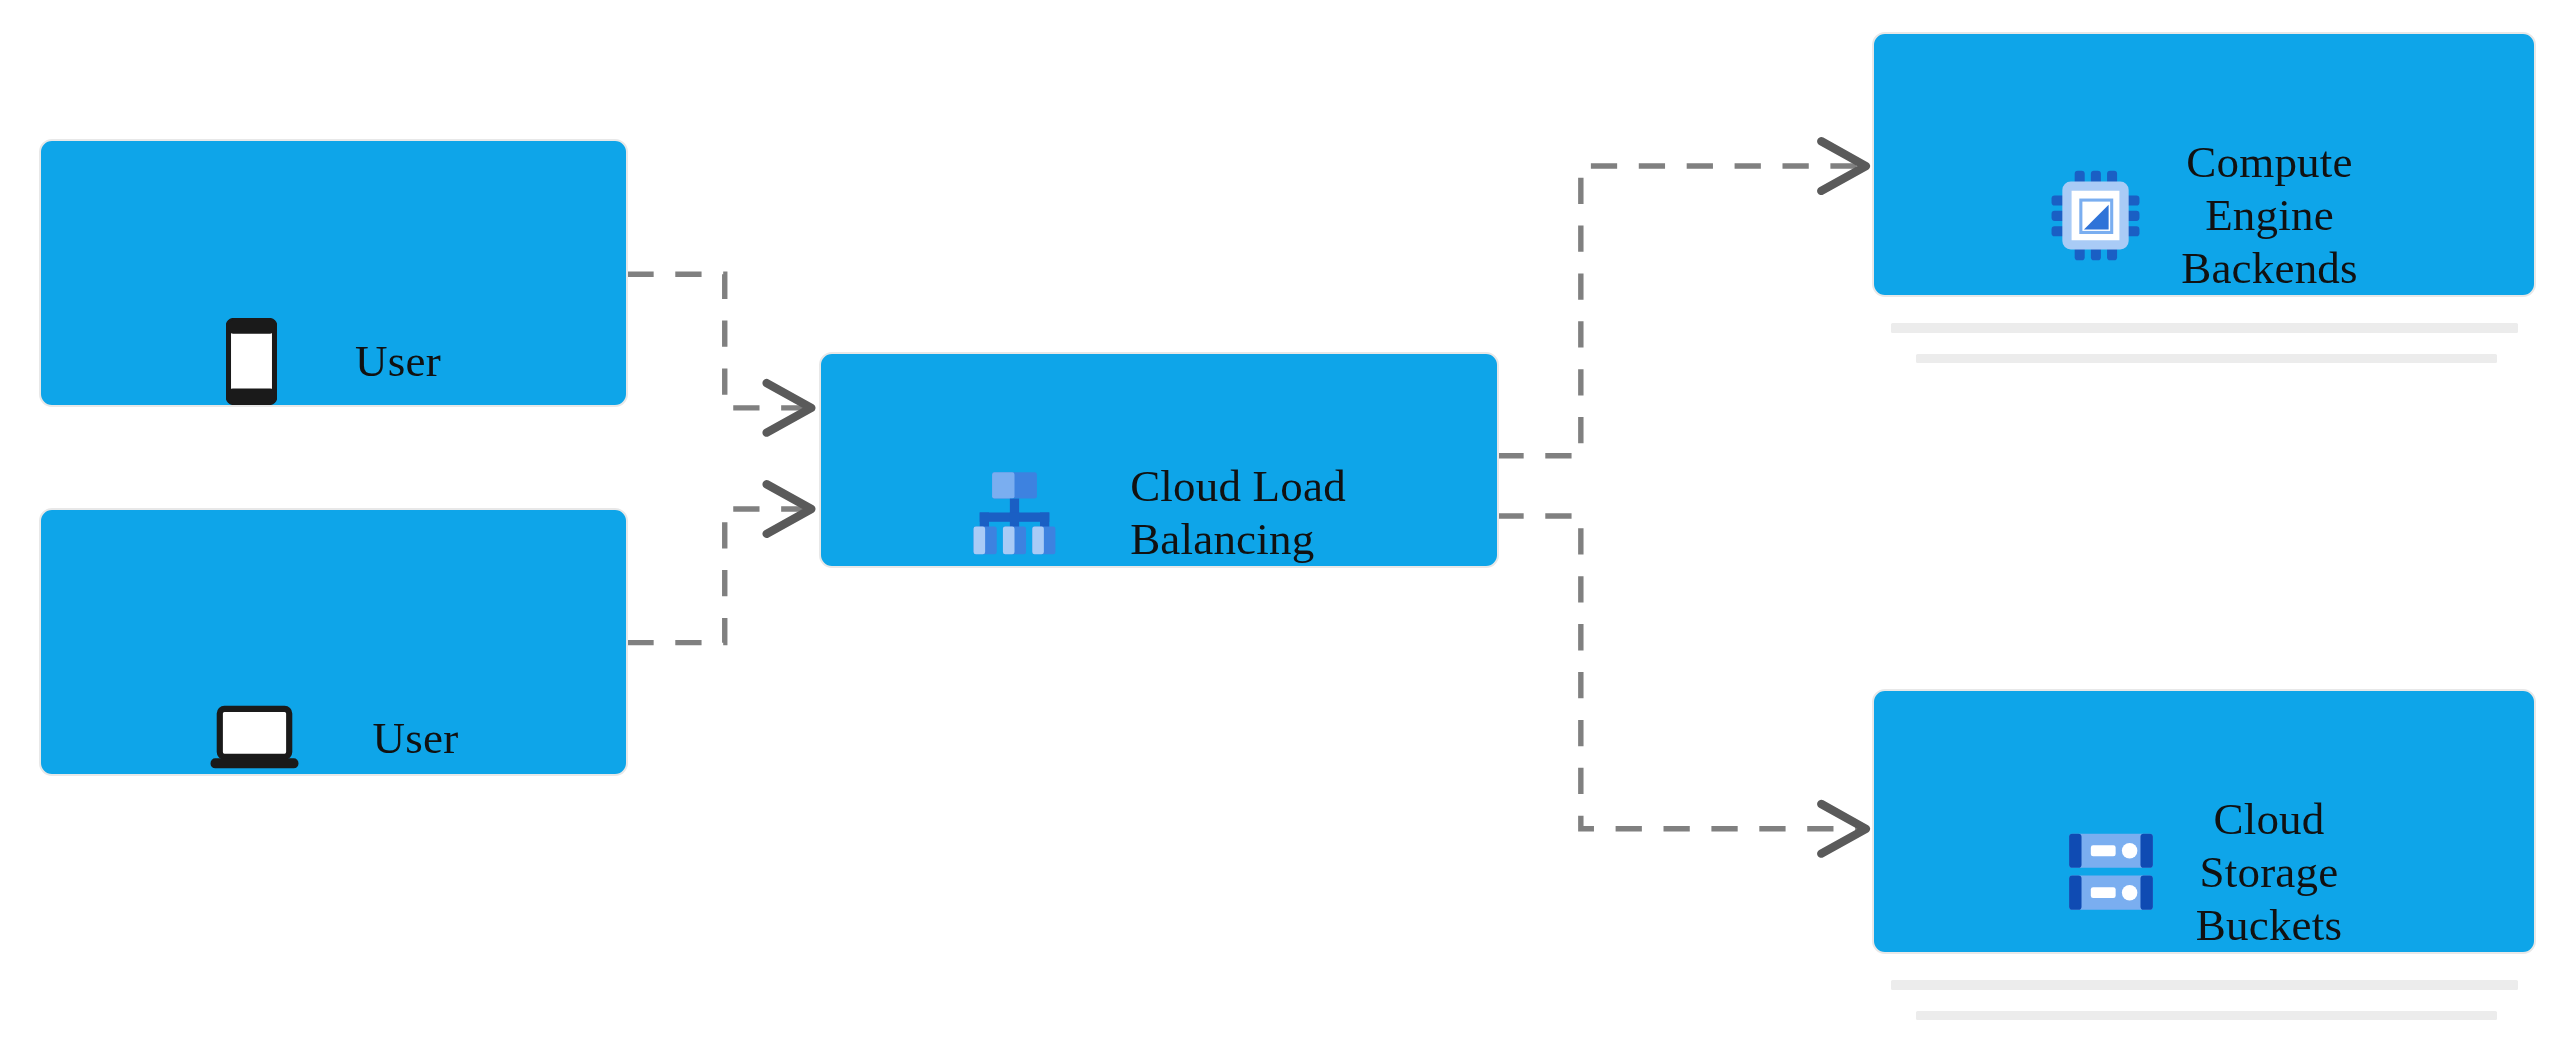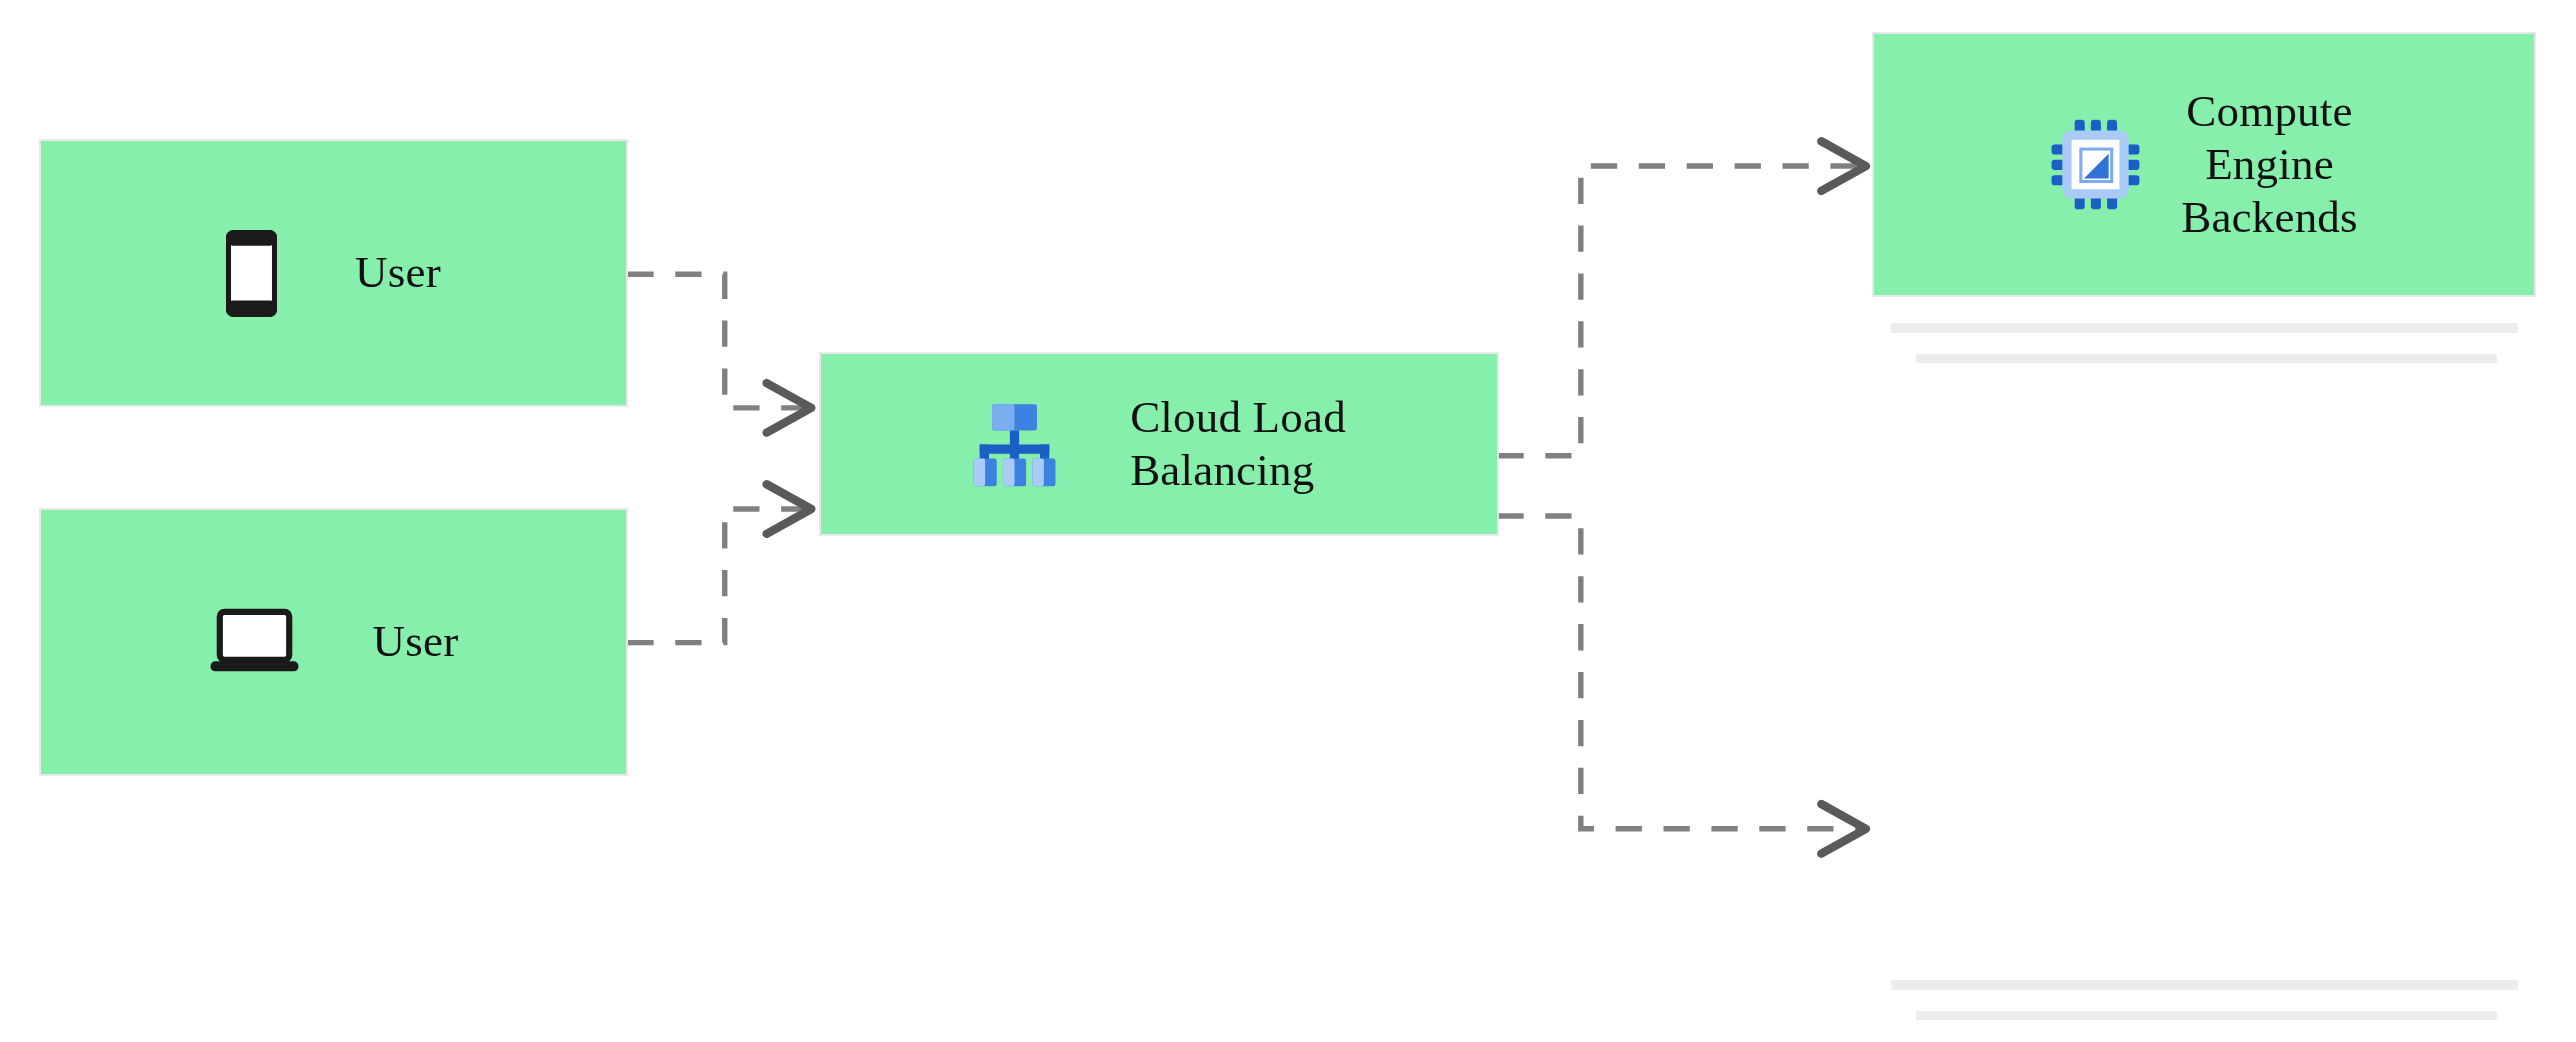--- a/index.html
+++ b/index.html
@@ -22,26 +22,26 @@
   svg.layer {
     position: absolute;
     top: 0;
     left: 0;
     width: 2576px;
     height: 1042px;
   }
   .node-box {
     position: absolute;
     box-sizing: border-box;
-    background: #86efac;
+    background: #0ea5e9;
     border: 2.3px solid #e8e8e8;
-    border-radius: 0;
+    border-radius: 13px;
     display: flex;
     flex-direction: row;
-    align-items: center;
+    align-items: flex-end;
     justify-content: center;
   }
   .node-inner {
     display: flex;
     flex-direction: row;
     align-items: center;
     justify-content: center;
     gap: 26px;
   }
   .node-label {
@@ -106,21 +106,21 @@
       <span class="icon-wrap">
         <svg width="91" height="70" viewBox="0 0 118 90">
           <rect x="14" y="6" width="90" height="62" rx="6" ry="6" fill="#ffffff" stroke="#1a1a1a" stroke-width="8"></rect>
           <rect x="2" y="70" width="114" height="13" rx="6" ry="6" fill="#1a1a1a"></rect>
         </svg>
       </span>
       <span class="node-label left-align">User</span>
     </div>
   </div>
 
-  <div class="node-box" style="left:819px; top:352px; width:680px; height:184px;">
+  <div class="node-box" style="left:819px; top:352px; width:680px; height:216px;">
     <div class="node-inner" style="gap:31px;">
       <span class="icon-wrap">
         <svg width="85" height="87" viewBox="0 0 110 112">
 
           <rect x="26" y="4" width="58" height="34" rx="3" ry="3" fill="#3d82e0"></rect>
           <rect x="26" y="4" width="29" height="34" rx="3" ry="3" fill="#7aaef0"></rect>
 
           <rect x="49" y="38" width="12" height="26" fill="#1a5fc4"></rect>
 
           <rect x="10" y="56" width="90" height="12" fill="#1a5fc4"></rect>
@@ -170,17 +170,40 @@
         </svg>
       </span>
       <span class="node-label">Compute
 Engine
 Backends</span>
     </div>
   </div>
   <div class="stack-bar" style="left:1891px; top:323px; width:627px; height:10px;"></div>
   <div class="stack-bar" style="left:1916px; top:354px; width:581px; height:8.5px;"></div>
 
+  <div class="node-box" style="left:1872px; top:689px; width:664px; height:265px;">
+    <div class="node-inner" style="gap:40px;">
+      <span class="icon-wrap">
+        <svg width="90" height="87" viewBox="0 0 116 112">
+
+          <rect x="4" y="6" width="108" height="44" rx="4" ry="4" fill="#7aaef0"></rect>
+          <rect x="4" y="6" width="16" height="44" rx="4" ry="4" fill="#0f4bb3"></rect>
+          <rect x="96" y="6" width="16" height="44" rx="4" ry="4" fill="#0f4bb3"></rect>
+          <rect x="32" y="21" width="32" height="14" rx="3" fill="#ffffff"></rect>
+          <circle cx="82" cy="28" r="10" fill="#ffffff"></circle>
+
+          <rect x="4" y="60" width="108" height="44" rx="4" ry="4" fill="#7aaef0"></rect>
+          <rect x="4" y="60" width="16" height="44" rx="4" ry="4" fill="#0f4bb3"></rect>
+          <rect x="96" y="60" width="16" height="44" rx="4" ry="4" fill="#0f4bb3"></rect>
+          <rect x="32" y="75" width="32" height="14" rx="3" fill="#ffffff"></rect>
+          <circle cx="82" cy="82" r="10" fill="#ffffff"></circle>
+        </svg>
+      </span>
+      <span class="node-label">Cloud
+Storage
+Buckets</span>
+    </div>
+  </div>
   <div class="stack-bar" style="left:1891px; top:980px; width:627px; height:10px;"></div>
   <div class="stack-bar" style="left:1916px; top:1011px; width:581px; height:8.5px;"></div>
 
 </div>
 
 
 </body></html>

